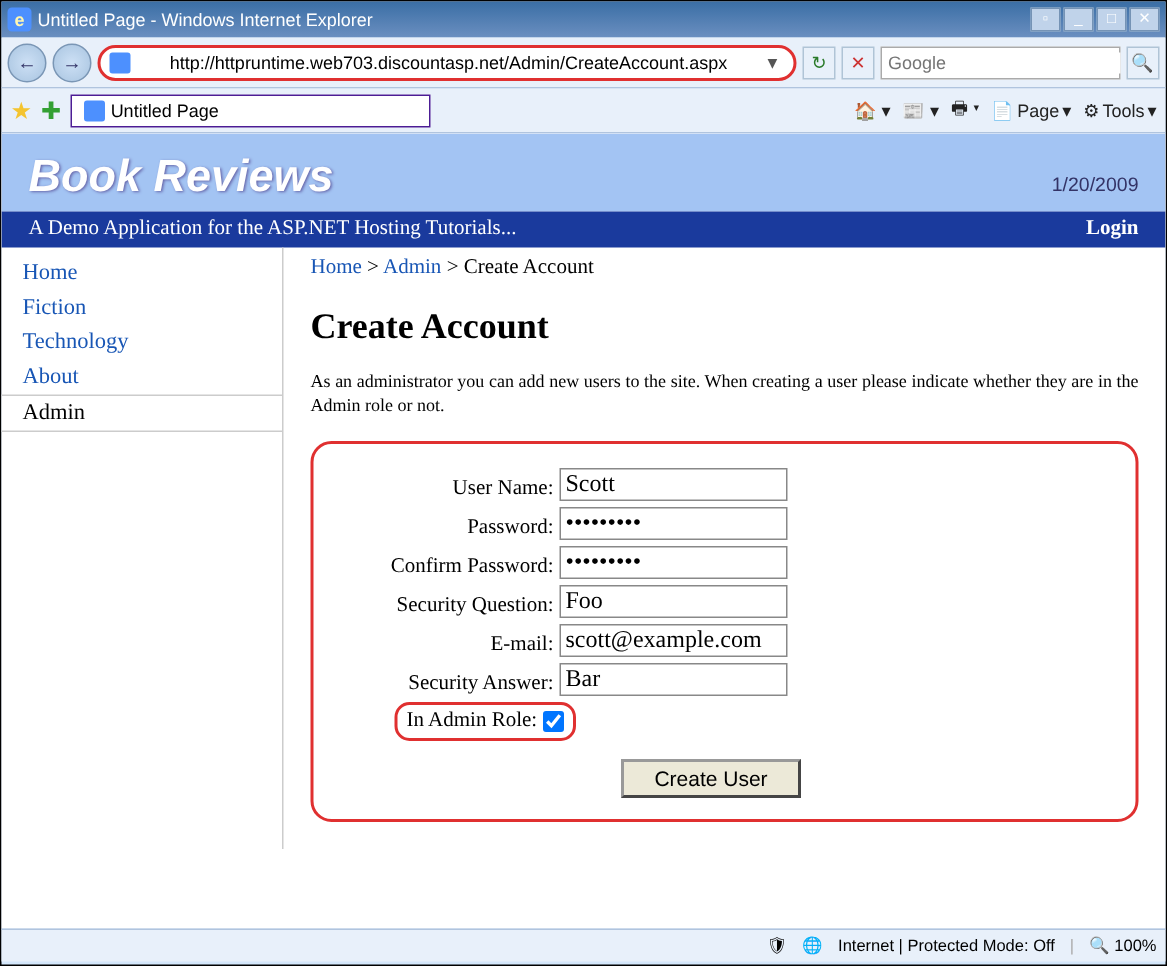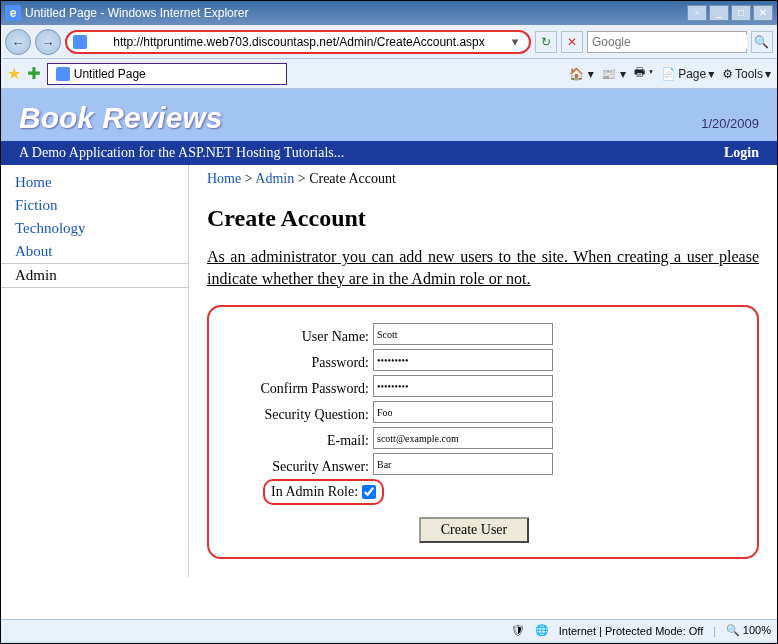--- a/index.html
+++ b/index.html
@@ -32,29 +32,29 @@
 .banner-sub { background: #1a3a9d; color: #fff; padding: 4px 18px; display: flex; justify-content: space-between; font-family: Verdana; font-size: 14px; }
 .banner-sub a { color: #fff; text-decoration: none; font-weight: bold; }
 .main-body { display: flex; }
 .sidebar { width: 188px; border-right: 1px solid #ccc; padding: 6px 0; }
 .sidebar a { display: block; padding: 3px 14px; color: #1856b5; text-decoration: none; font-size: 15px; font-family: Verdana; cursor: pointer; }
 .sidebar a.active { color: #000; border-top: 1px solid #ccc; border-bottom: 1px solid #ccc; background: #fff; }
 .page-content { flex: 1; padding: 6px 18px 18px; }
 .breadcrumb { font-size: 14px; font-family: Verdana; margin-bottom: 18px; }
 .breadcrumb a { color: #1856b5; text-decoration: none; }
 .page-h1 { font-family: Verdana; font-size: 24px; font-weight: bold; margin-bottom: 14px; }
-.intro { font-family: Verdana; font-size: 16px; text-align: justify; margin-bottom: 16px; line-height: 1.35; text-decoration: underline; }
+.intro { font-family: Verdana; font-size: 12px; text-align: justify; margin-bottom: 16px; line-height: 1.35; }
 .form-box { border: 2.5px solid #e03030; border-radius: 14px; padding: 12px 26px 14px 8px; }
 .form-row { display: flex; align-items: flex-end; margin: 4px 0; }
 .form-label { width: 156px; text-align: right; font-family: Verdana; font-size: 14px; padding-right: 4px; }
-.form-input { width: 180px; height: 22px; border: 1px solid #888; font-size: 10px; font-family: Verdana; padding: 1px 3px; }
+.form-input { width: 152px; height: 22px; border: 1px solid #888; font-size: 16px; font-family: Verdana; padding: 1px 3px; }
 .admin-wrap { display: inline-flex; align-items: center; border: 2.5px solid #e03030; border-radius: 10px; padding: 3px 6px; margin-left: 46px; }
 .admin-check { width: 14px; height: 14px; margin-left: 4px; }
 .create-btn-row { text-align: center; margin-top: 12px; }
-.create-btn { padding: 3px 20px; font-family: Liberation Serif, serif; font-size: 14px; background: #ece9d8; border: 2px outset #999; cursor: pointer; }
+.create-btn { padding: 3px 20px; font-family: Liberation Sans, sans-serif; font-size: 14px; background: #ece9d8; border: 2px outset #999; cursor: pointer; }
 .statusbar { height: 22px; background: #e8f0fa; border-top: 1px solid #b0c4de; display: flex; align-items: center; font-size: 11px; padding: 0 6px; gap: 8px; }
 .status-right { margin-left: auto; display: flex; gap: 10px; align-items: center; }
 .sep { color: #aaa; }
 </style>
 </head>
 <body>
 
 <div class="window">
   <div class="titlebar">
     <span class="title-icon">e</span>

